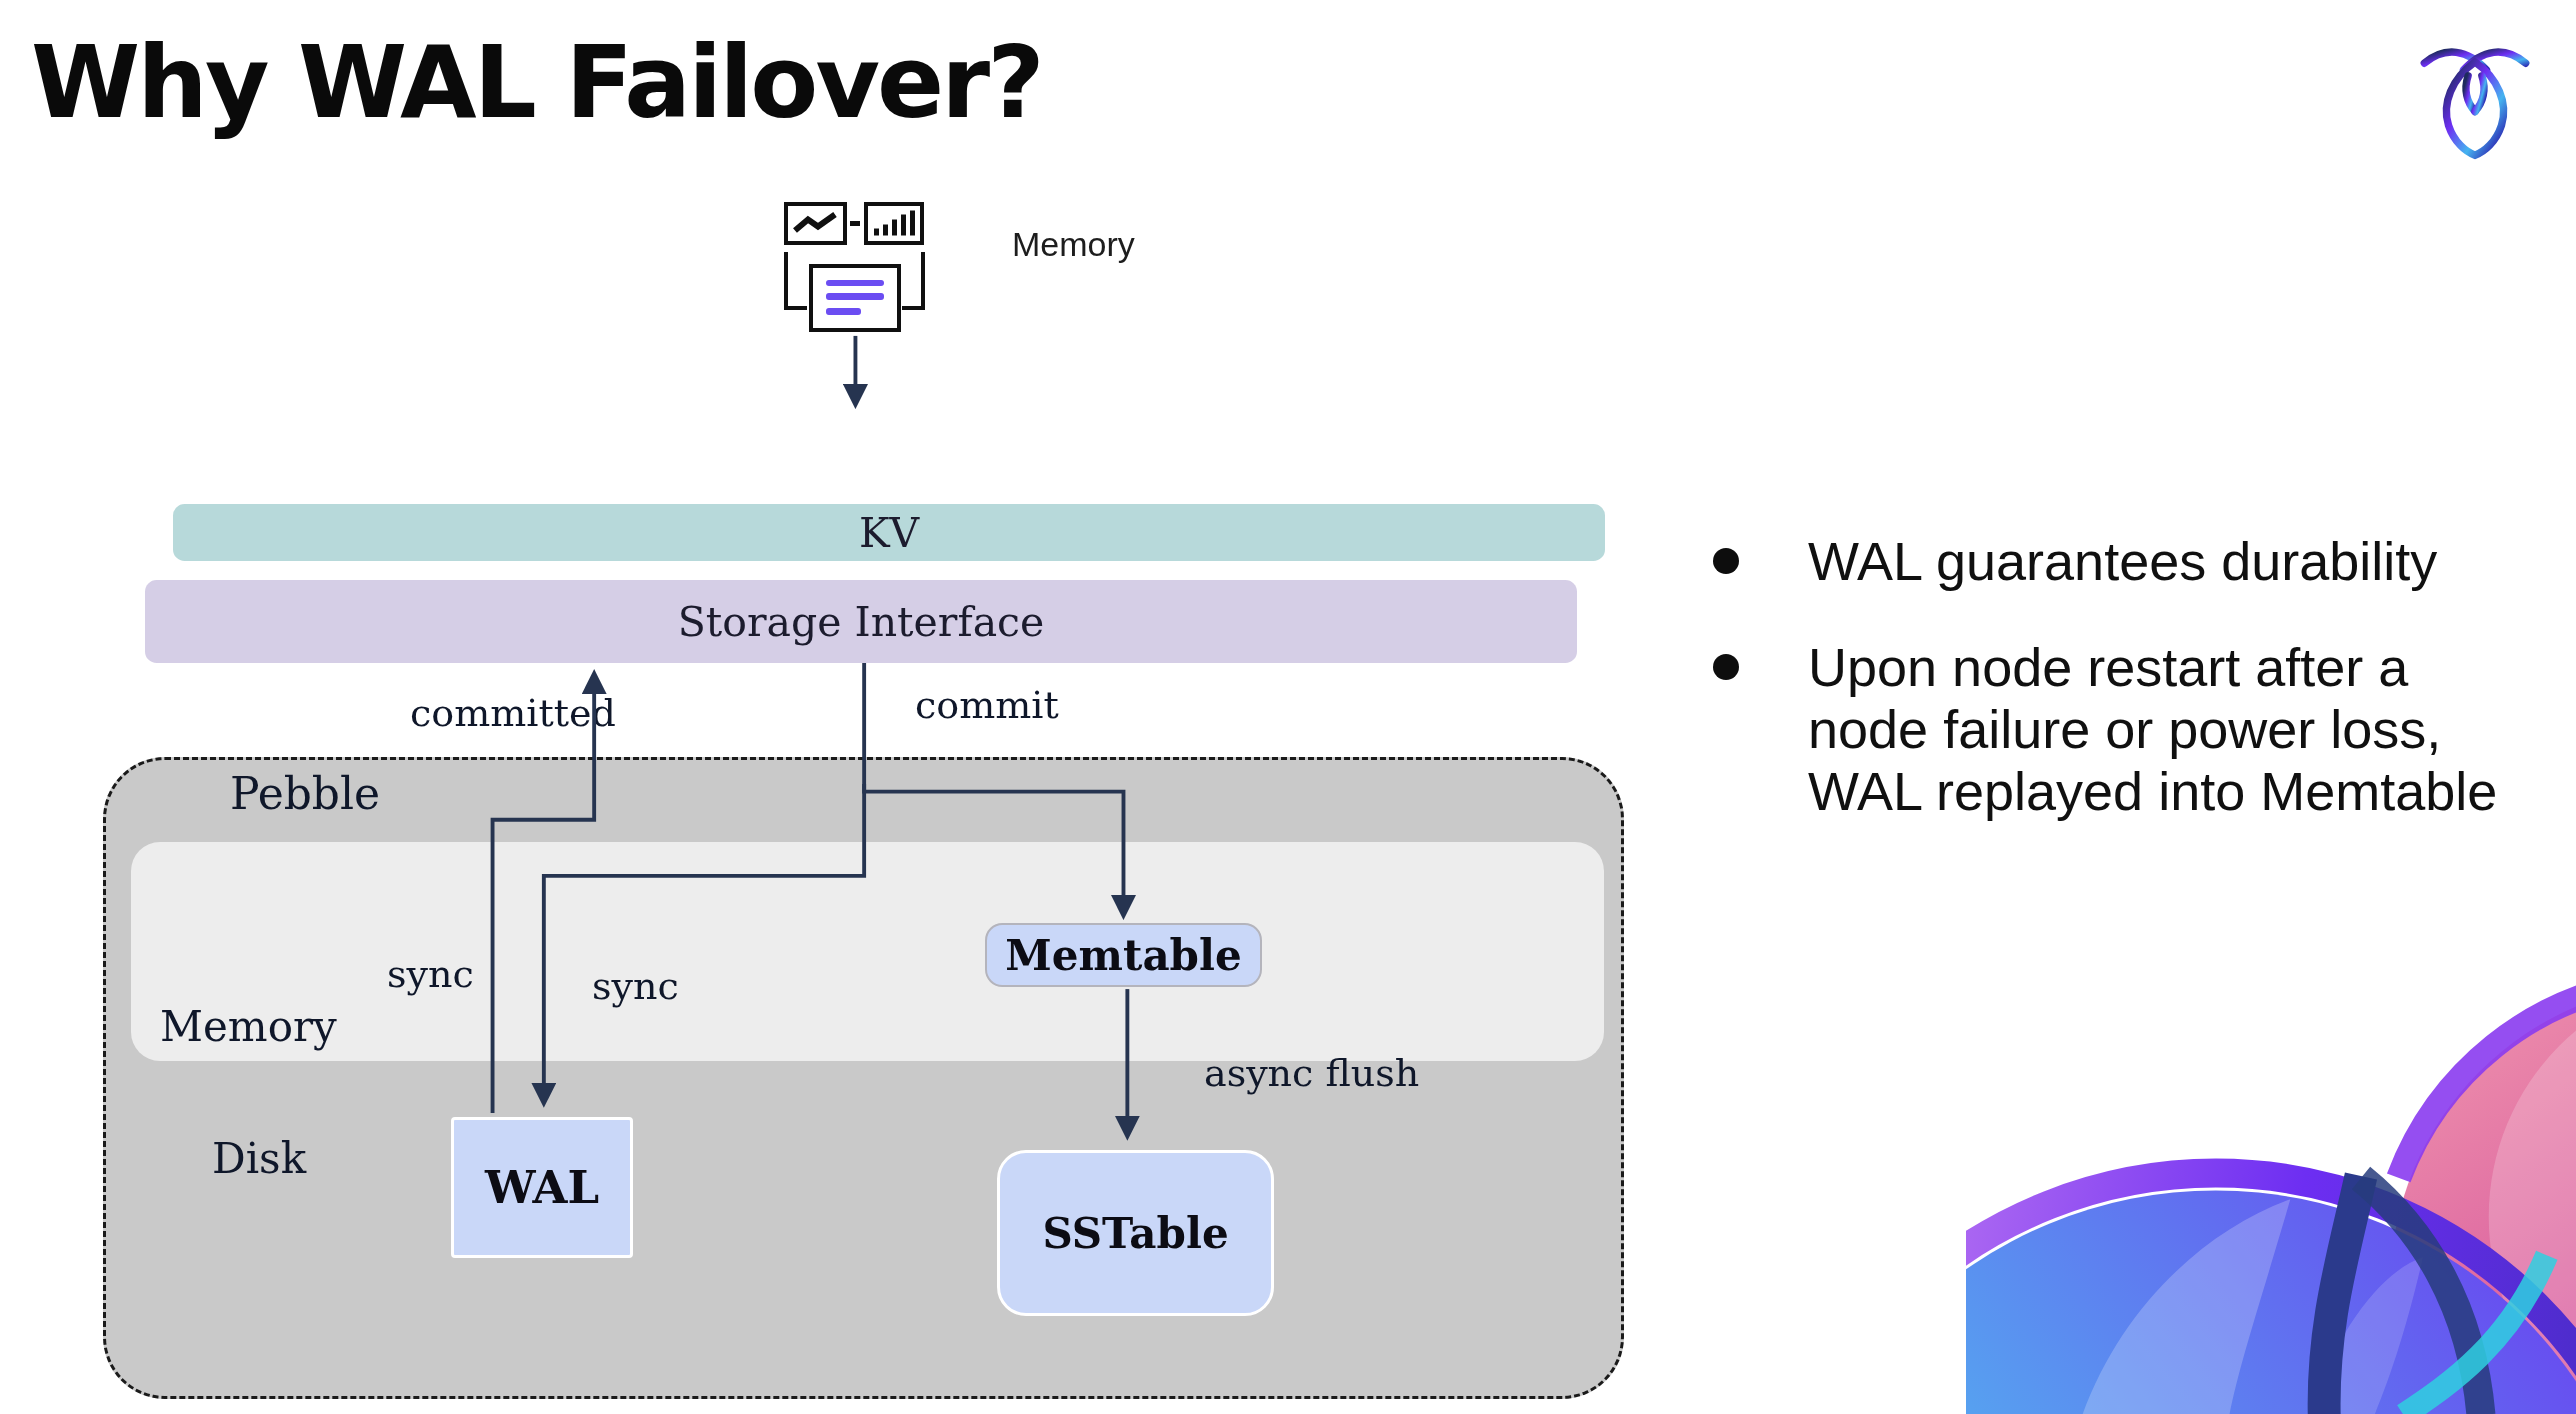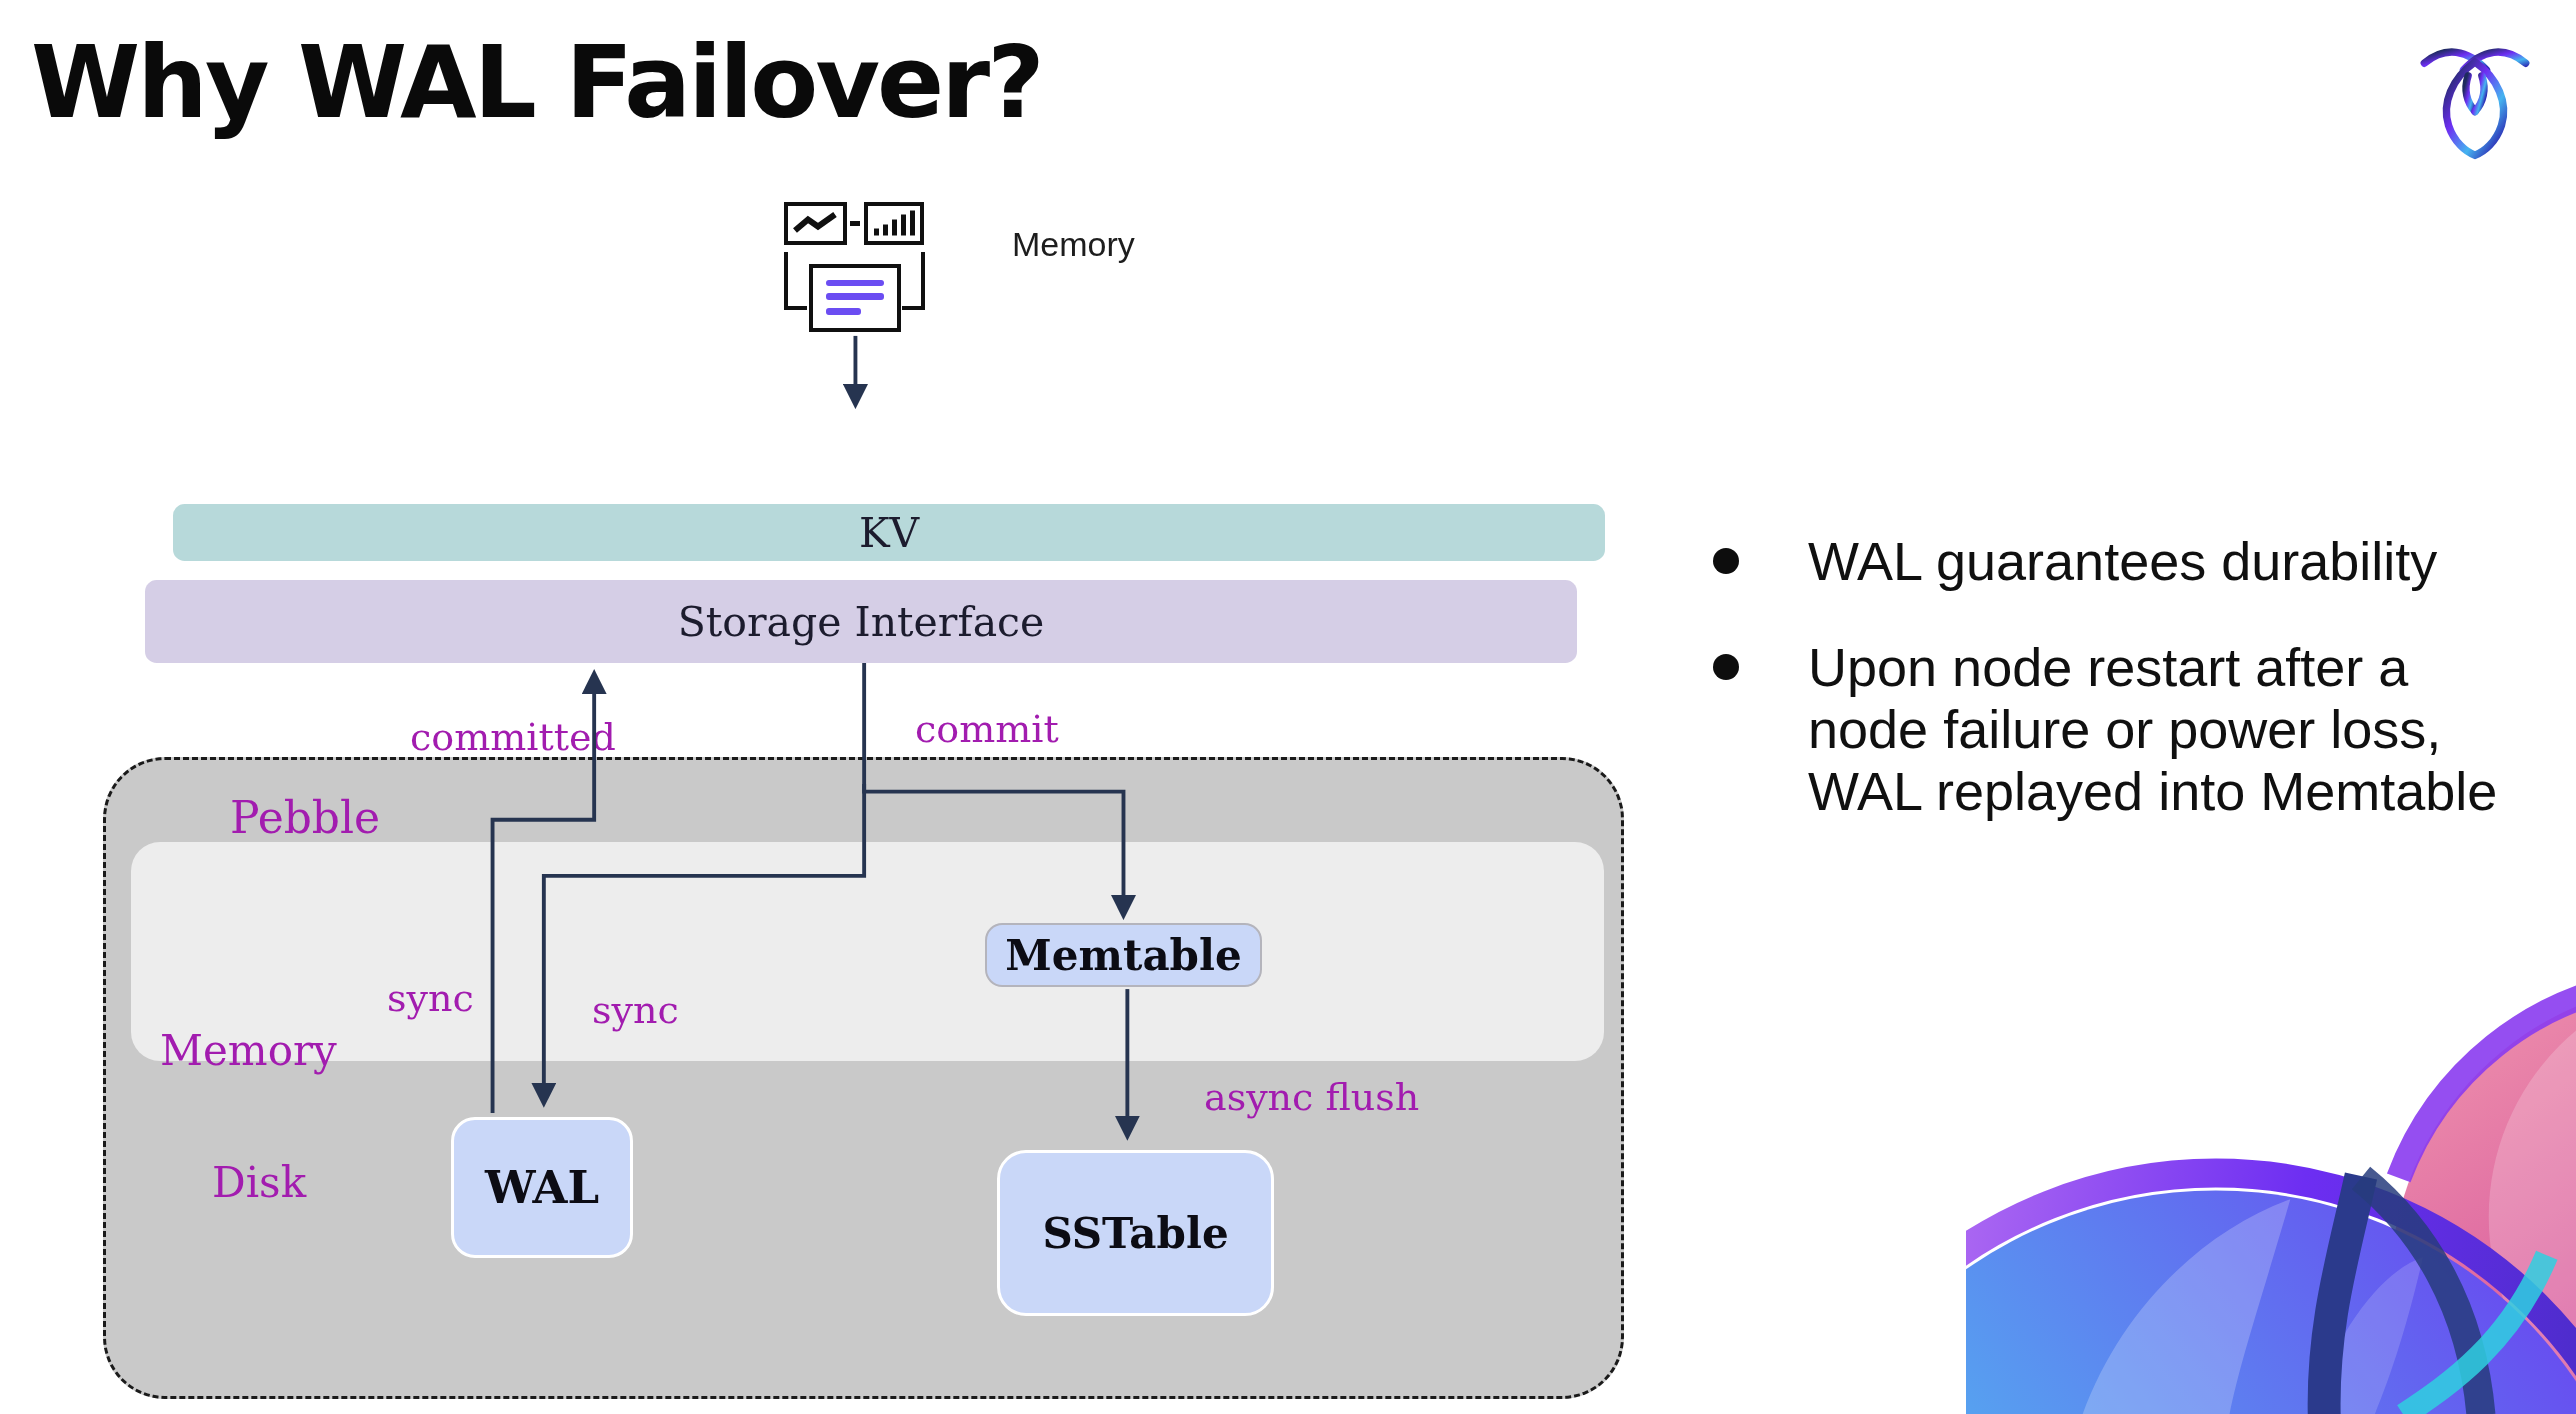--- a/index.html
+++ b/index.html
@@ -39,27 +39,27 @@
   .bar-sql     { top:416px; height:49px; background:var(--sql-bar); }
   .bar-kv      { top:504px; height:57px; background:var(--kv-bar);margin-left:28px; }
   .bar-storage { top:580px; height:83px; background:var(--storage-bar); }
 
   
   .pebble { position:absolute; left:103px; top:757px; width:1521px; height:642px;
             background:var(--pebble-fill); border:3.9px dashed #1a1a1a; border-radius:62px; }
   .memory-band { position:absolute; left:25px; top:82px; width:1473px; height:219px;
                  background:var(--memory-fill); border-radius:29px; }
   .serif-label { position:absolute; font-family:"DejaVu Serif", serif;
-                 color:#a21caf; white-space:nowrap;margin-top:24px; }
+                 color:#0f172a; white-space:nowrap; }
 
   
   .node { position:absolute; background:var(--node-fill);
           display:flex; align-items:center; justify-content:center;
           font-family:"DejaVu Serif", serif; font-weight:bold; color:#0c0c14; }
-  .node-wal      { left:451px;  top:1117px; width:182px; height:141px; border-radius:24px;
+  .node-wal      { left:451px;  top:1117px; width:182px; height:141px; border-radius:4px;
                    border:3.9px solid var(--node-border); font-size:45px; }
   .node-memtable { left:985px; top:923px;  width:277px; height:64px;  border-radius:17.4px;
                    border:2.9px solid var(--memtable-border); font-size:42px; }
   .node-sstable  { left:997px; top:1150px; width:277px; height:166px; border-radius:29px;
                    border:3.9px solid var(--node-border); font-size:42px; }
 
   
   .arrows { position:absolute; left:0; top:0; width:2576px; height:1415px; pointer-events:none; }
 
   

